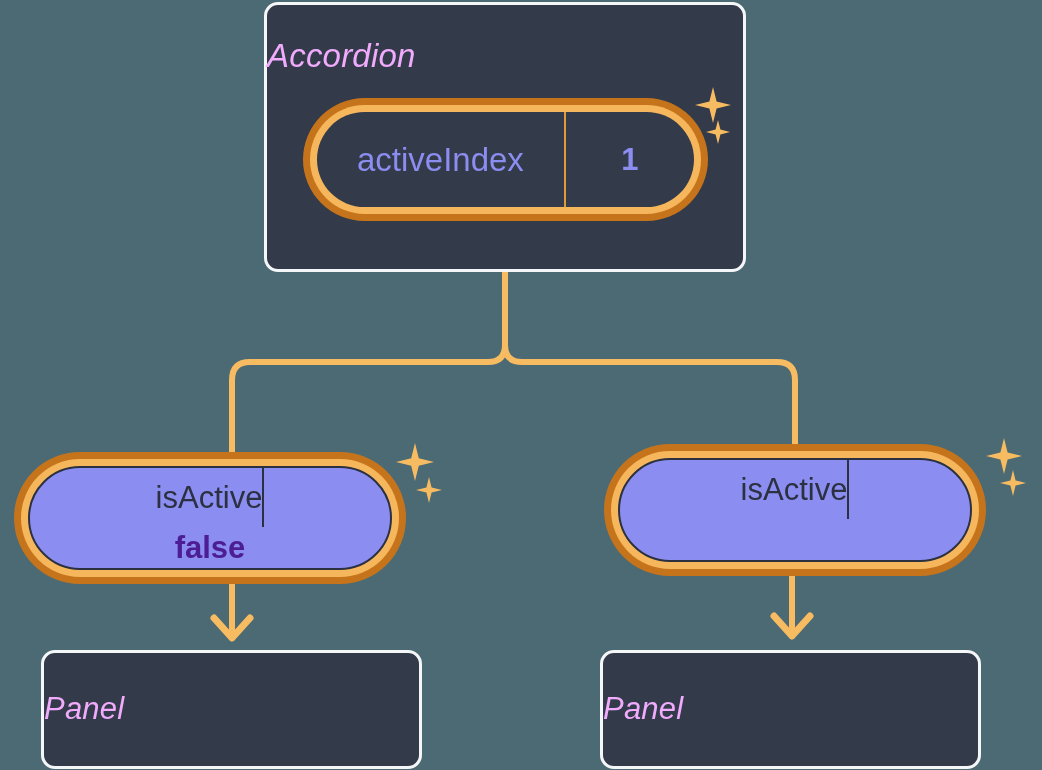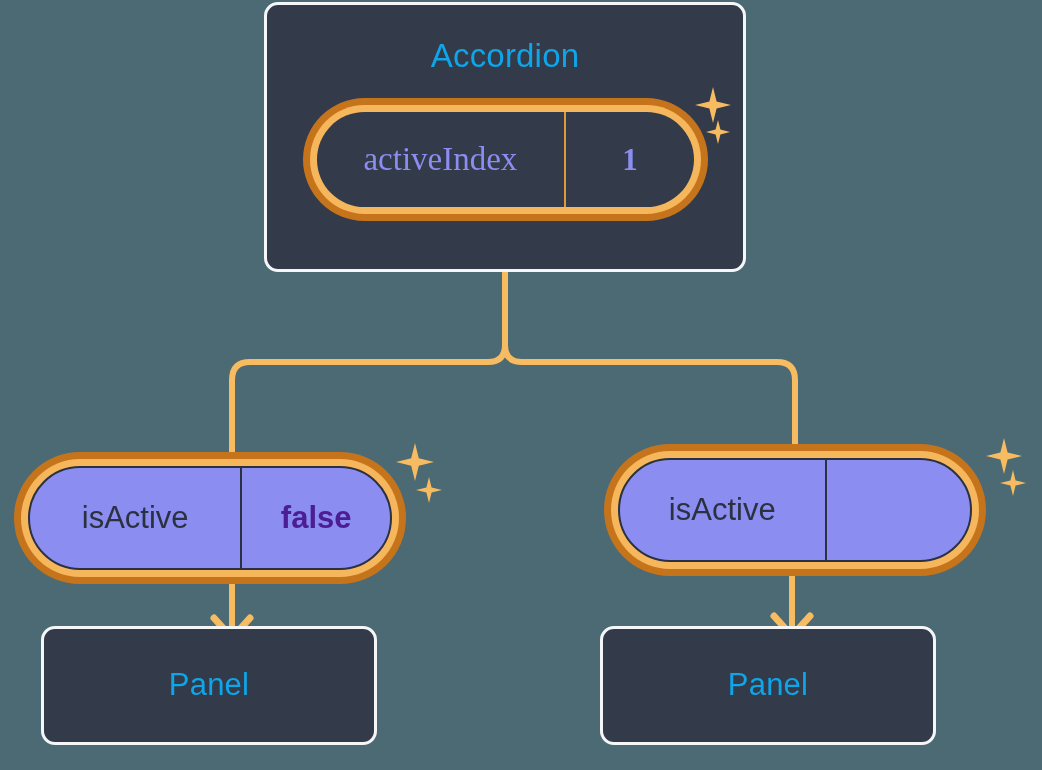--- a/index.html
+++ b/index.html
@@ -29,44 +29,45 @@
   
   .comp-box {
     position: absolute;
     z-index: 3;
     background: #333a49;
     border: 3px solid #f4f6f8;
     border-radius: 14px;
     box-sizing: border-box;
   }
   .comp-title {
-    color: #0ea5e9;
+    color: #f0abfc;
     font-size: 33px;
     font-weight: 400;
     letter-spacing: 0.2px;
-    text-align: center;
+    text-align: left;
     white-space: nowrap;
+    font-style: italic;
   }
 
   
   #accordion-box {
     left: 264px;
     top: 2px;
     width: 482px;
     height: 270px;
   }
   #accordion-box .comp-title {
     margin-top: 32px;
   }
 
   
   .panel-box {
-    width: 336px;
+    width: 381px;
     height: 119px;
-    top: 626px;
+    top: 650px;
   }
   #panel-left  { left: 41px; }
   #panel-right { left: 600px; }
   .panel-box .comp-title {
     margin-top: 38px;
     font-size: 31px;
   }
 
   
   .pill {
@@ -112,21 +113,21 @@
   }
 
   
   #accordion-state {
     left: 303px;
     top: 98px;
     width: 405px;
     height: 123px;
   }
   #accordion-state .pill-outer      { background: #c6741b; }
-  #accordion-state .pill-inner-ring { background: #f5b65c; font-family: Liberation Serif, serif; }
+  #accordion-state .pill-inner-ring { background: #f5b65c; }
   #accordion-state .pill-core       { background: #333a49; }
   #accordion-state .pill-key {
     flex: 0 0 66%;
     justify-content: center;
     color: #8b8df0;
     font-size: 33px;
     font-weight: 400;
     border-right: 2px solid #e09a3a;
   }
   #accordion-state .pill-val {
@@ -135,20 +136,21 @@
     font-size: 31px;
     font-weight: 700;
   }
 
   
   .pill-purple .pill-outer      { background: #c6741b; }
   .pill-purple .pill-inner-ring { background: #f5b65c; }
   .pill-purple .pill-core {
     background: #8b8df0;
     border: 2px solid #2b3140;
+    flex-direction: column;
   }
   .pill-purple .pill-key {
     flex: 0 0 59%;
     justify-content: center;
     color: #2b3140;
     font-size: 31px;
     font-weight: 400;
     border-right: 2px solid #2b3140;
   }
   .pill-purple .pill-val {

